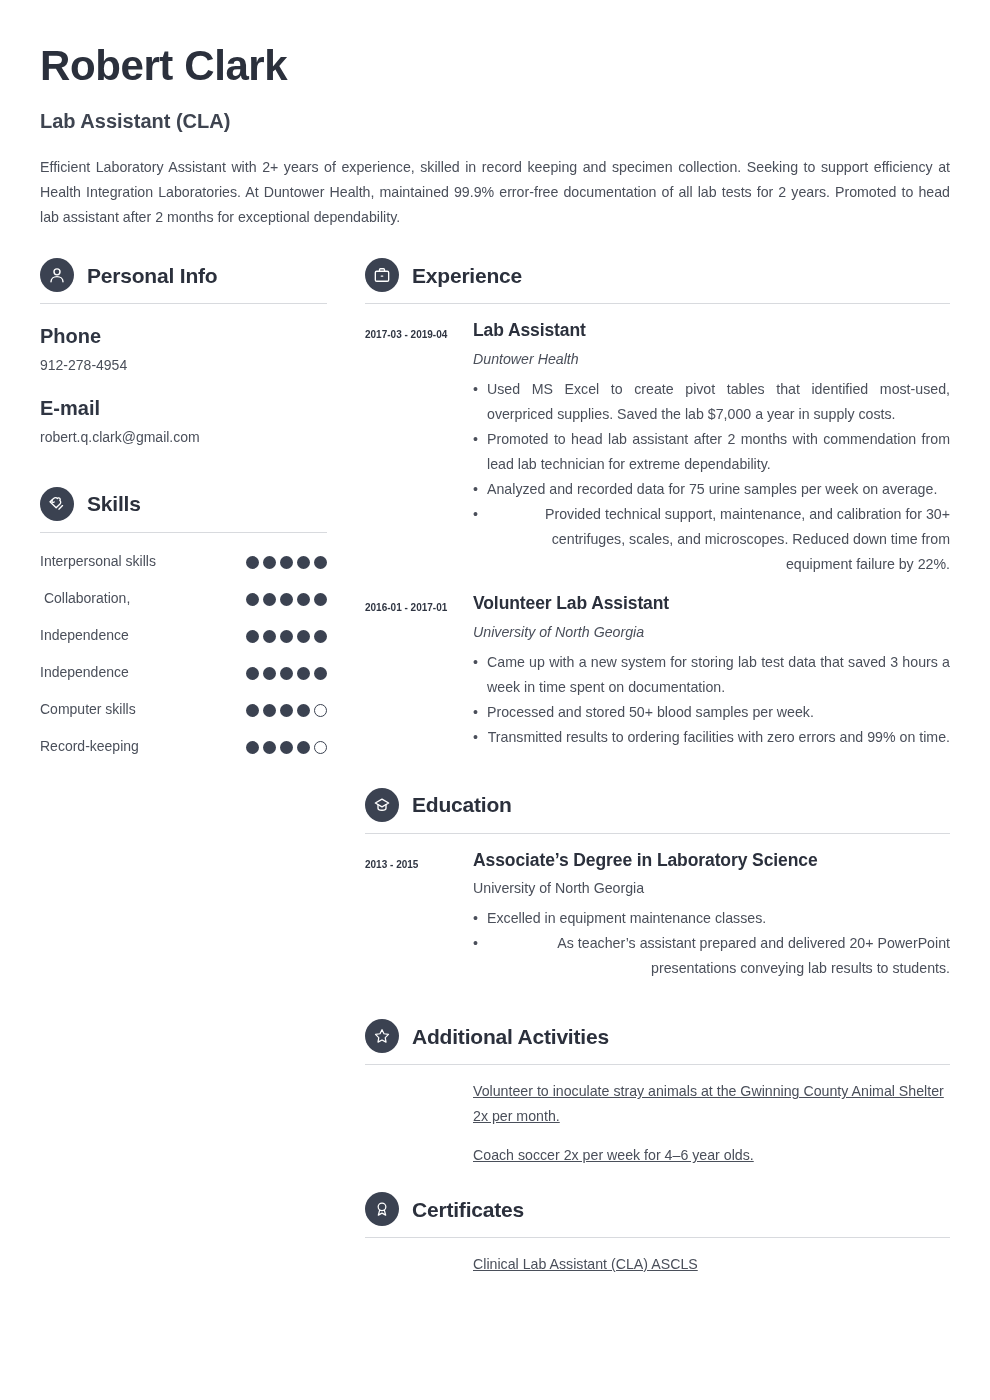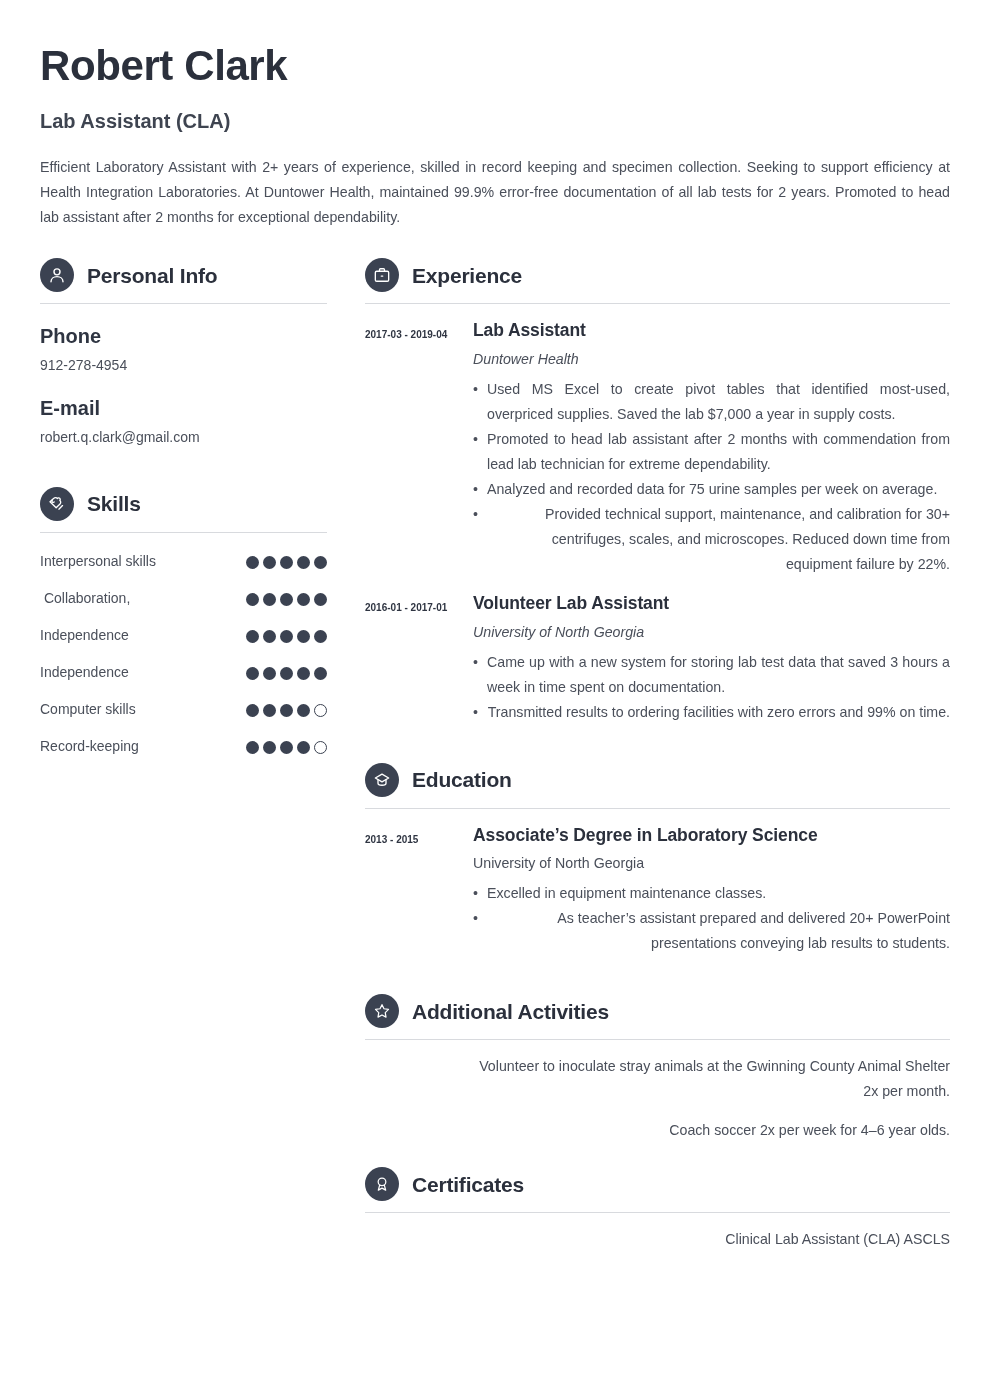--- a/index.html
+++ b/index.html
@@ -177,21 +177,22 @@
     left: 0;
     top: 0;
     color: #4a4f5a;
   }
   .bullets li:last-child { text-align: right; }
   .plain-para {
     font-size: 14.2px;
     line-height: 25px;
     color: #4a4f5a;
     margin-top: 14px;
-    text-align: right;
+    text-align: left;
+    text-decoration: underline;
   }
   .indent-body { padding-left: 108px; }
   .sec-spacer-lg { margin-top: 38px; }
   .sec-spacer-md { margin-top: 24px; }
 </style>
 </head>
 <body>
 
 <div class="page">
 
@@ -335,20 +336,21 @@
                 </ul>
               </div>
             </div>
             <div class="entry">
               <div class="entry-dates">2016-01 - 2017-01</div>
               <div class="entry-body">
                 <div class="entry-title">Volunteer Lab Assistant</div>
                 <div class="entry-sub">University of North Georgia</div>
                 <ul class="bullets">
                   <li>Came up with a new system for storing lab test data that saved 3 hours a week in time spent on documentation.</li>
+                  <li>Processed and stored 50+ blood samples per week.</li>
                   <li>Transmitted results to ordering facilities with zero errors and 99% on time.</li>
                 </ul>
               </div>
             </div>
           </div>
       </div>
 
       <div class="section sec-spacer-lg">
         <div class="sec-head">
           <span class="sec-icon">

